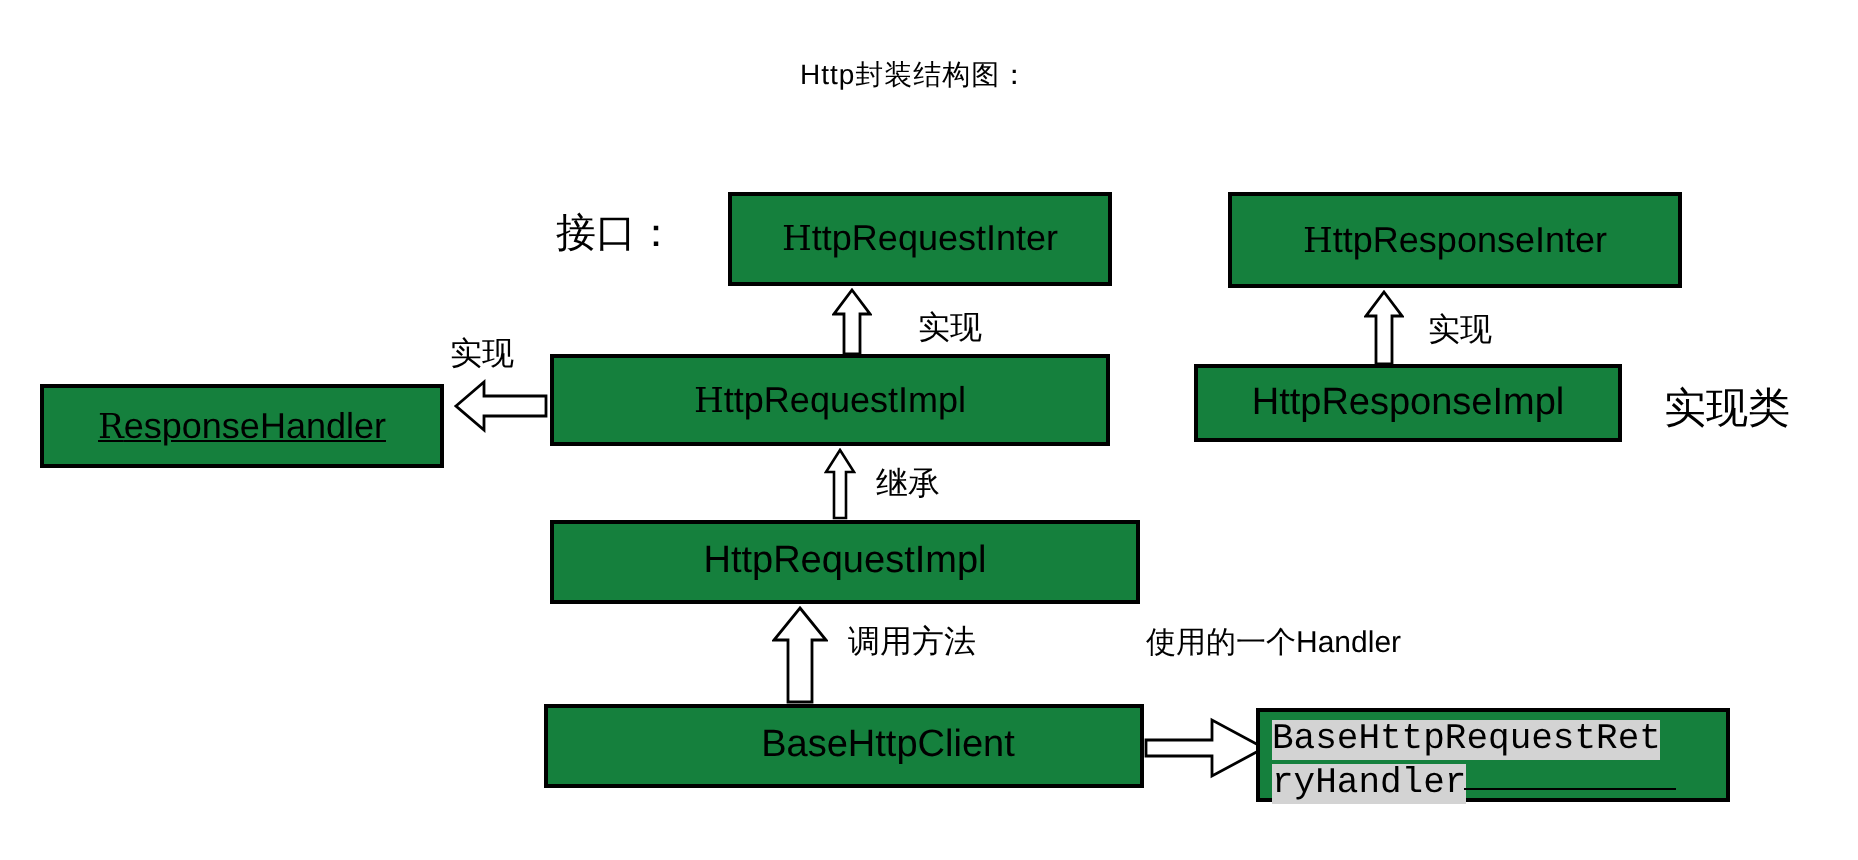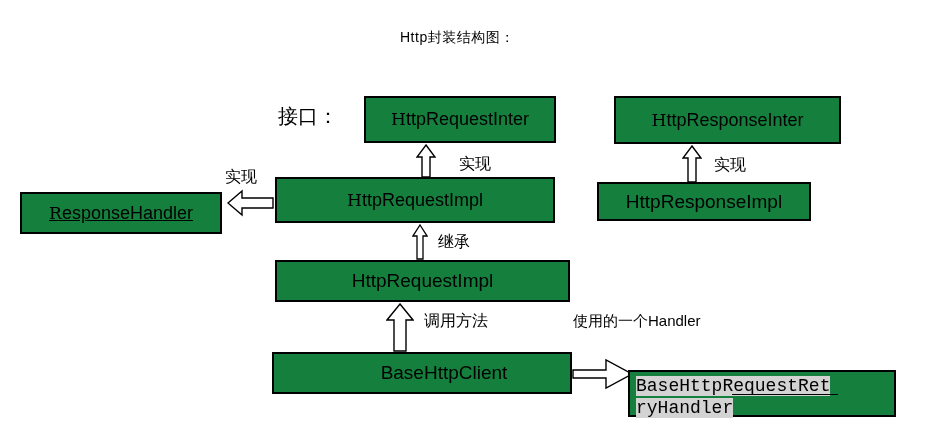--- a/index.html
+++ b/index.html
@@ -118,20 +118,21 @@
   </svg>
 
   <div class="abs node" style="left:275px; top:177px; width:280px; height:46px;">
     <span class="node-label initial-alt">HttpRequestImpl</span>
   </div>
 
   <div class="abs node" style="left:597px; top:182px; width:214px; height:39px;">
     <span class="node-label" style="font-size:19px;">HttpResponseImpl</span>
   </div>
 
+  <div class="abs impl-class-label" style="left:832px; top:190px;">实现类</div>
 
   <svg class="abs arrow" style="left:412px; top:224px;" width="16" height="36" viewBox="0 0 16 36">
     <polygon points="8,1 15,12 11,12 11,35 5,35 5,12 1,12" fill="#ffffff" stroke="#000000" stroke-width="1.3"></polygon>
   </svg>
   <div class="abs edge-label" style="left:438px; top:232px;">继承</div>
 
   <div class="abs node" style="left:275px; top:260px; width:295px; height:42px;">
     <span class="node-label" style="font-size:19px;">HttpRequestImpl</span>
   </div>
 
@@ -142,20 +143,20 @@
 
   <div class="abs node" style="left:272px; top:352px; width:300px; height:42px;">
     <span class="node-label" style="font-size:19px;margin-left:44px;">BaseHttpClient</span>
   </div>
 
   <div class="abs usage-label" style="left:573px; top:312px;">使用的一个Handler</div>
   <svg class="abs arrow" style="left:572px; top:358px;" width="62" height="32" viewBox="0 0 62 32">
     <polygon points="1,12 34,12 34,2 60,16 34,30 34,20 1,20" fill="#ffffff" stroke="#000000" stroke-width="1.4"></polygon>
   </svg>
 
-  <div class="abs node retry" style="left:628px; top:370px; width:268px; height:47px;">
+  <div class="abs node retry" style="left:628px; top:354px; width:237px; height:47px;">
     <div class="retry-wrap">
       <span class="retry-text">BaseHttpRequestRetryHandler</span>
     </div>
   </div>
   <div class="abs trailing-underline" style="left:732px; top:394px; width:106px;"></div>
 
 </div>
 
 </body></html>

